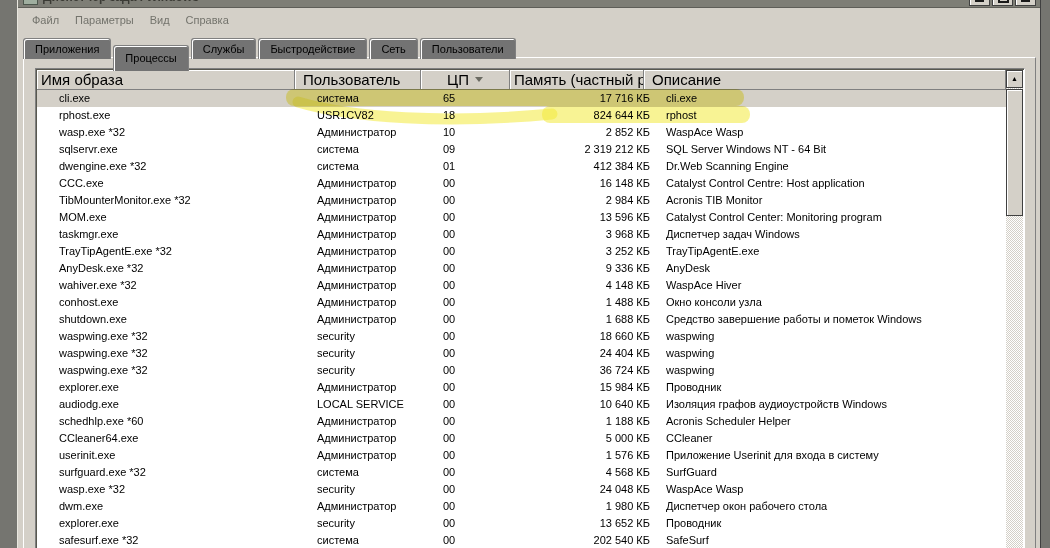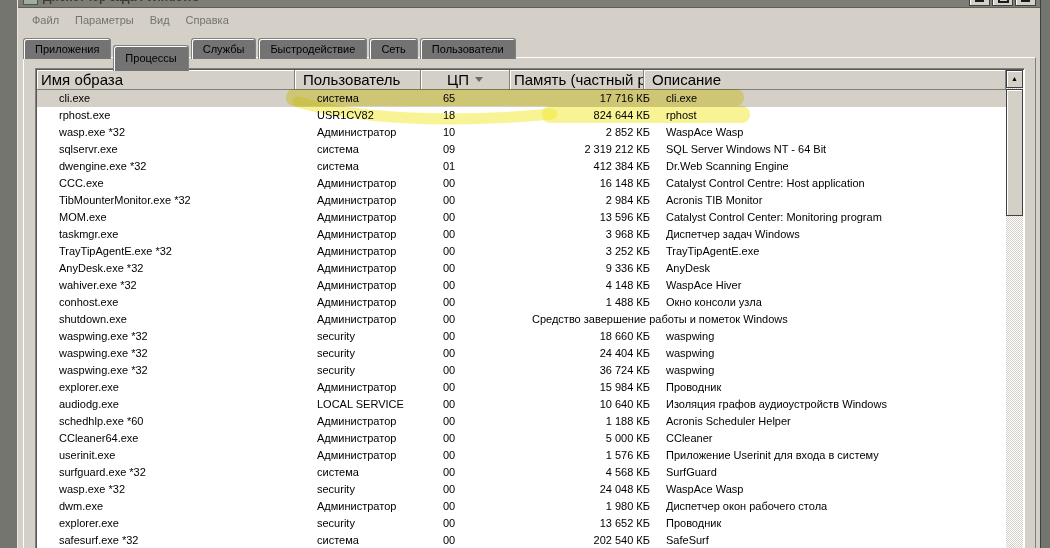--- a/index.html
+++ b/index.html
@@ -266,20 +266,21 @@
     <div class="cell c-name">conhost.exe</div>
     <div class="cell c-user">Администратор</div>
     <div class="cell c-cpu">00</div>
     <div class="cell c-mem">1 488 КБ</div>
     <div class="cell c-desc">Окно консоли узла</div>
   </div>
           <div class="lv-row">
     <div class="cell c-name">shutdown.exe</div>
     <div class="cell c-user">Администратор</div>
     <div class="cell c-cpu">00</div>
+    <div class="cell c-mem">1 688 КБ</div>
     <div class="cell c-desc">Средство завершение работы и пометок Windows</div>
   </div>
           <div class="lv-row">
     <div class="cell c-name">waspwing.exe *32</div>
     <div class="cell c-user">security</div>
     <div class="cell c-cpu">00</div>
     <div class="cell c-mem">18 660 КБ</div>
     <div class="cell c-desc">waspwing</div>
   </div>
           <div class="lv-row">

